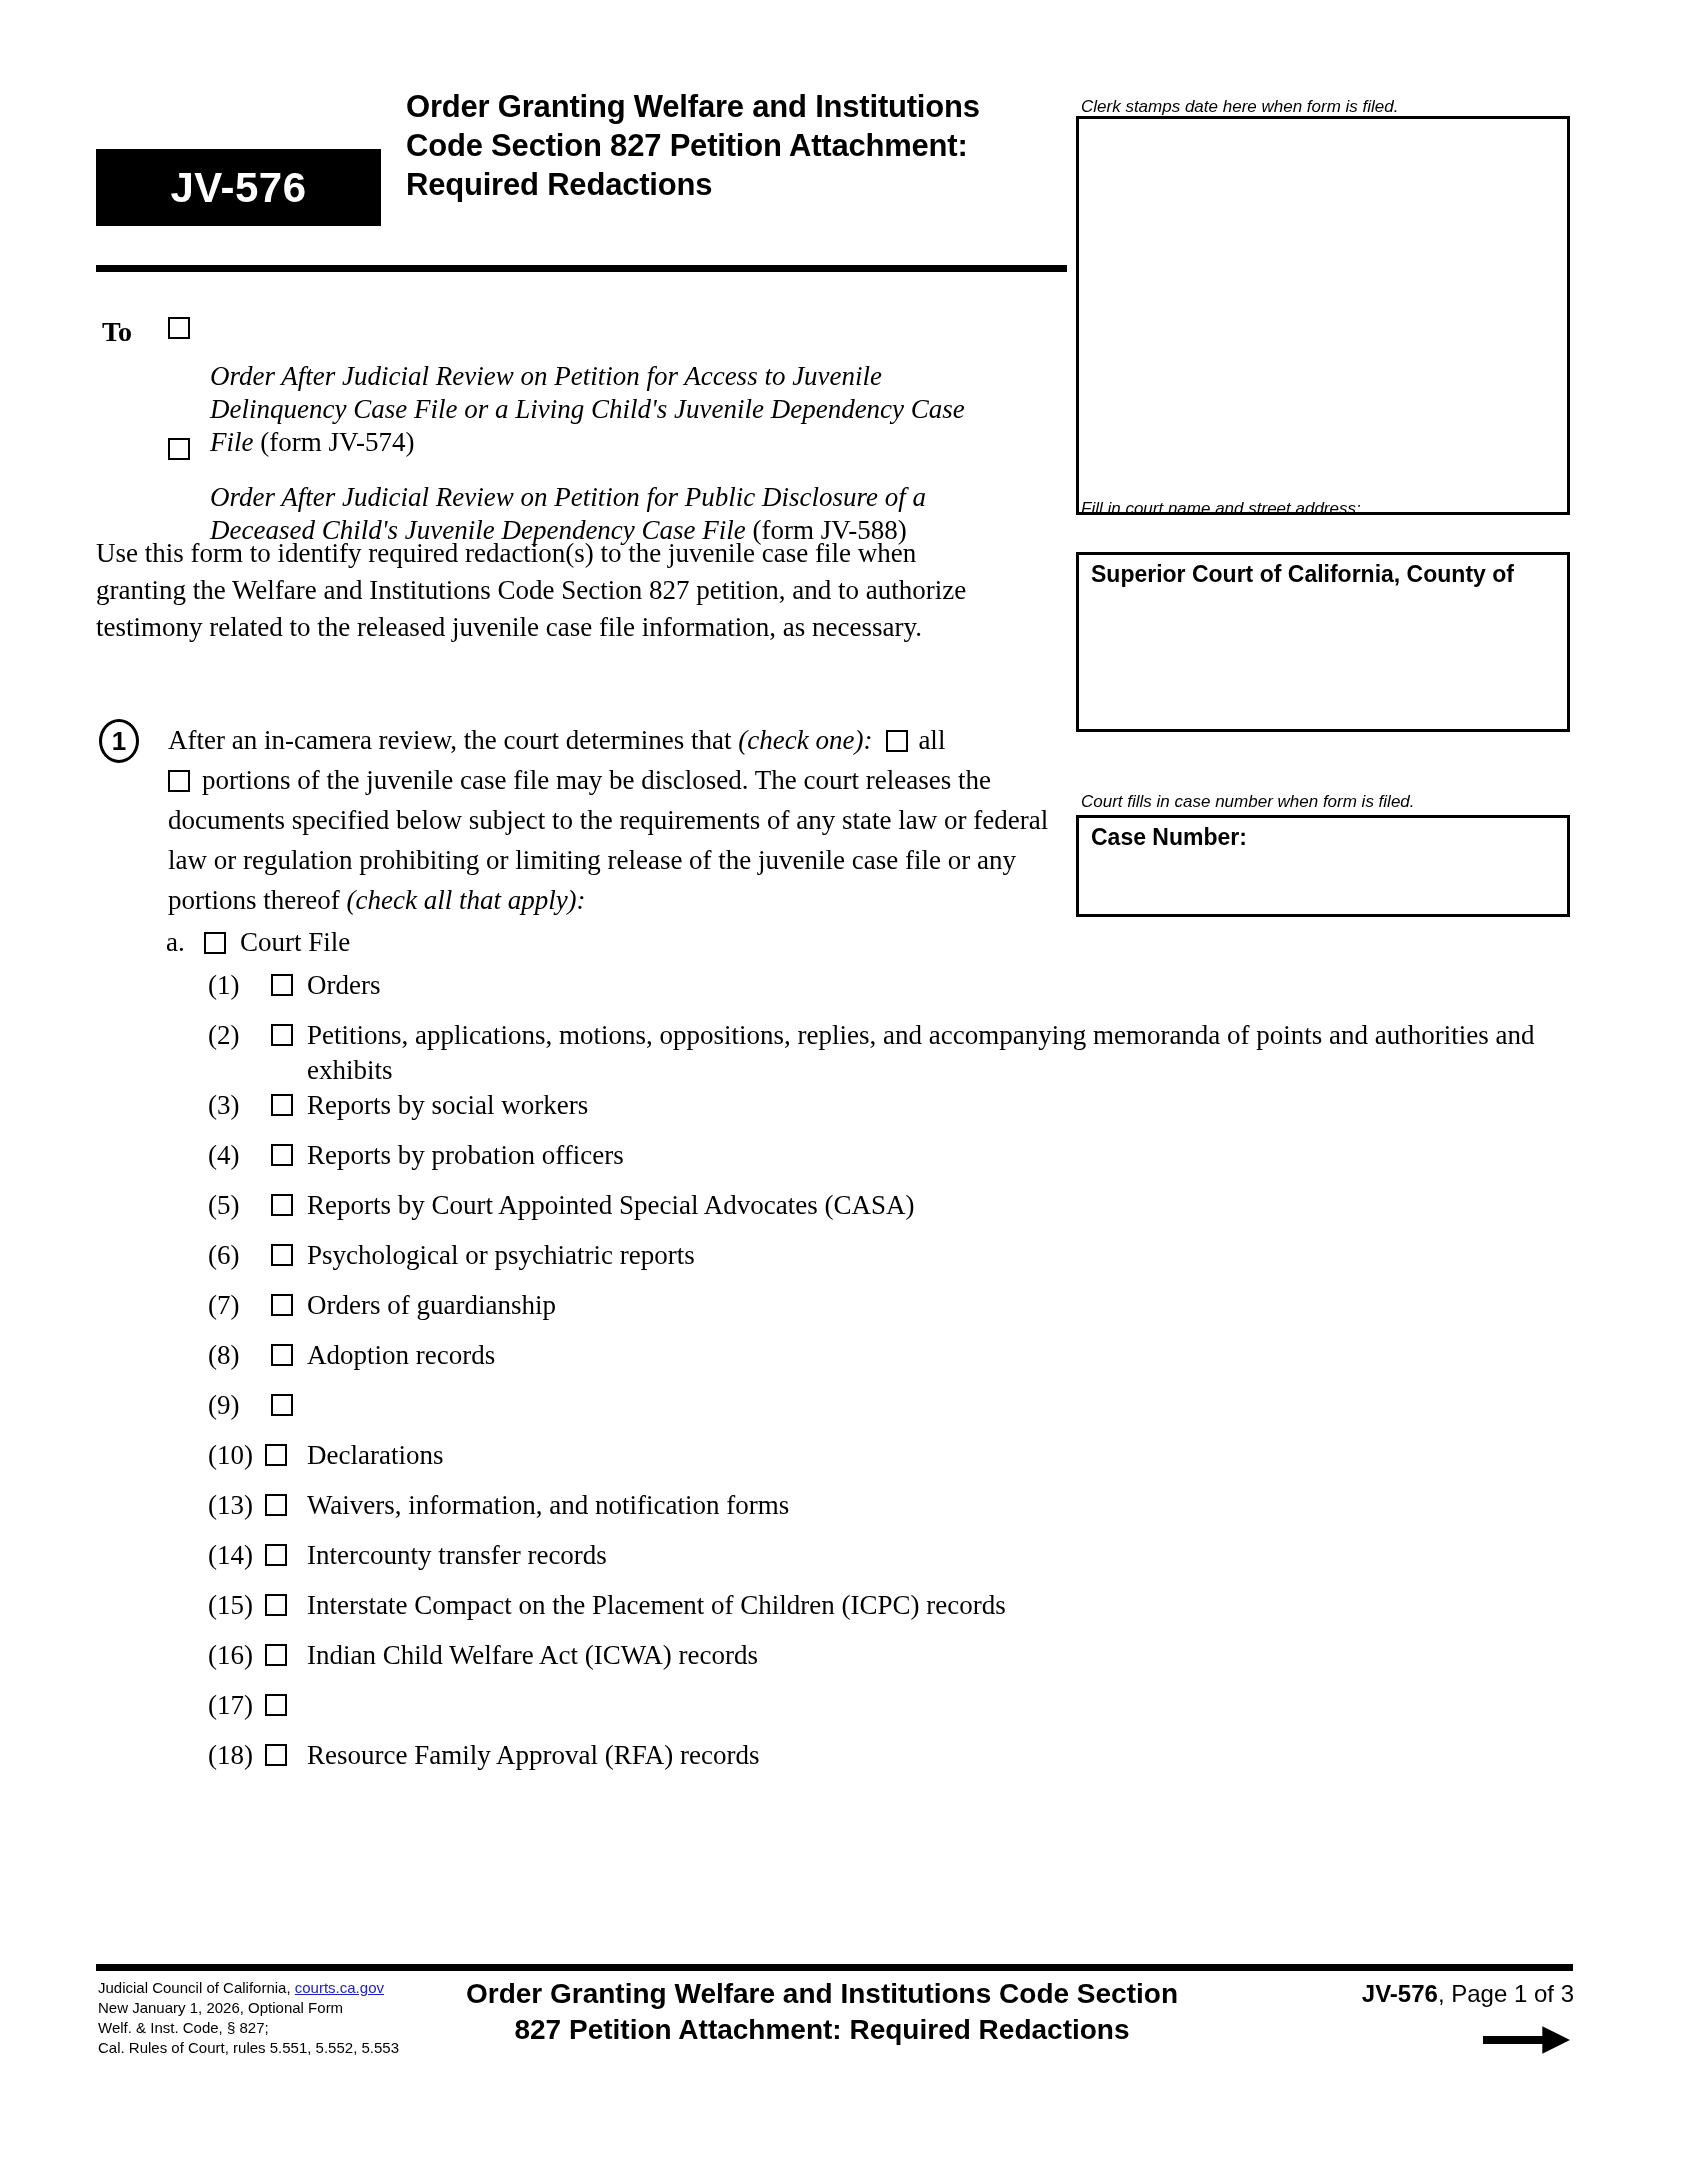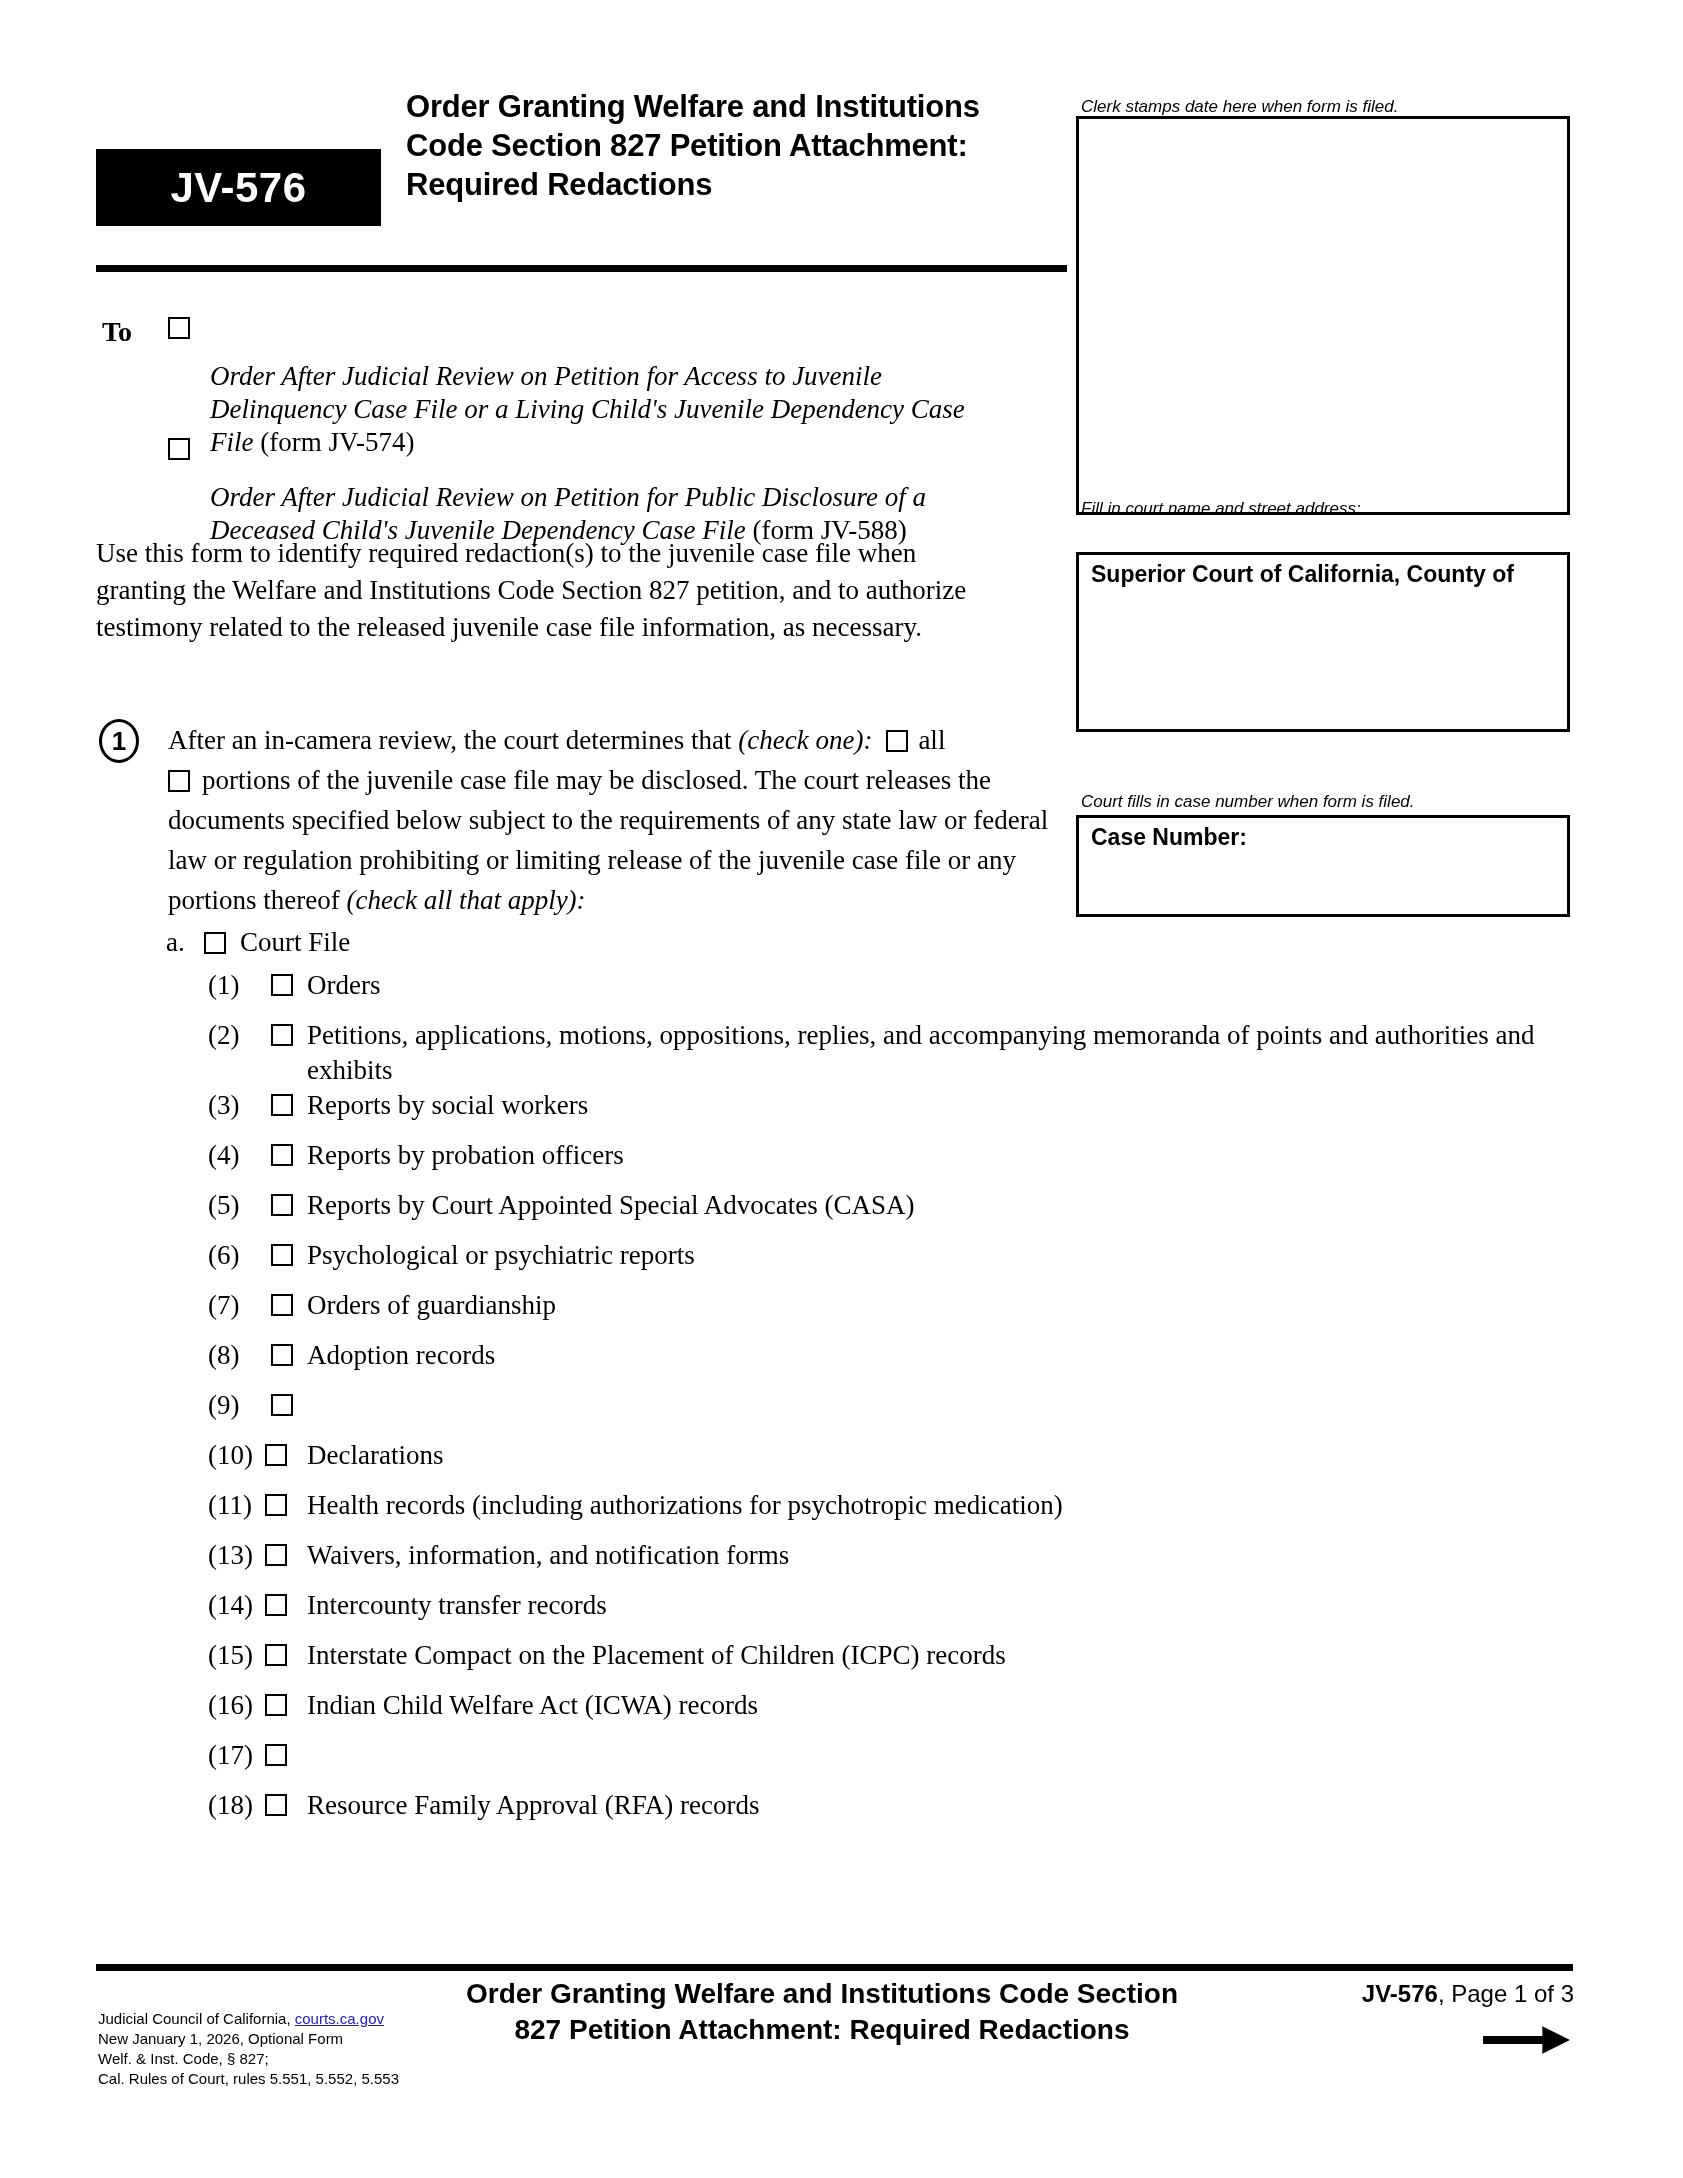--- a/index.html
+++ b/index.html
@@ -222,21 +222,20 @@
     background: #000000;
   }
   .footer-left {
     position: absolute;
     left: 98px;
     top: 1978px;
     width: 327px;
     font-family: "Liberation Sans", sans-serif;
     font-size: 15px;
     line-height: 20px;
-    margin-top: 31px;
   }
   .footer-left a,
   .footer-left .link {
     color: #2020c8;
     text-decoration: underline;
   }
   .footer-center {
     position: absolute;
     left: 426px;
     top: 1976px;
@@ -358,25 +357,20 @@
         <span class="rtext">Adoption records</span>
       </div>
       <div class="numrow w1">
         <span class="rnum">(9)</span>
         <span class="cb rcb"></span>
       </div>
       <div class="numrow w2">
         <span class="rnum">(10)</span>
         <span class="cb rcb"></span>
         <span class="rtext">Declarations</span>
-      </div>
-      <div class="numrow w2">
-        <span class="rnum">(11)</span>
-        <span class="cb rcb"></span>
-        <span class="rtext">Health records (including authorizations for psychotropic medication)</span>
       </div>
       <div class="numrow w2">
         <span class="rnum">(13)</span>
         <span class="cb rcb"></span>
         <span class="rtext">Waivers, information, and notification forms</span>
       </div>
       <div class="numrow w2">
         <span class="rnum">(14)</span>
         <span class="cb rcb"></span>
         <span class="rtext">Intercounty transfer records</span>

